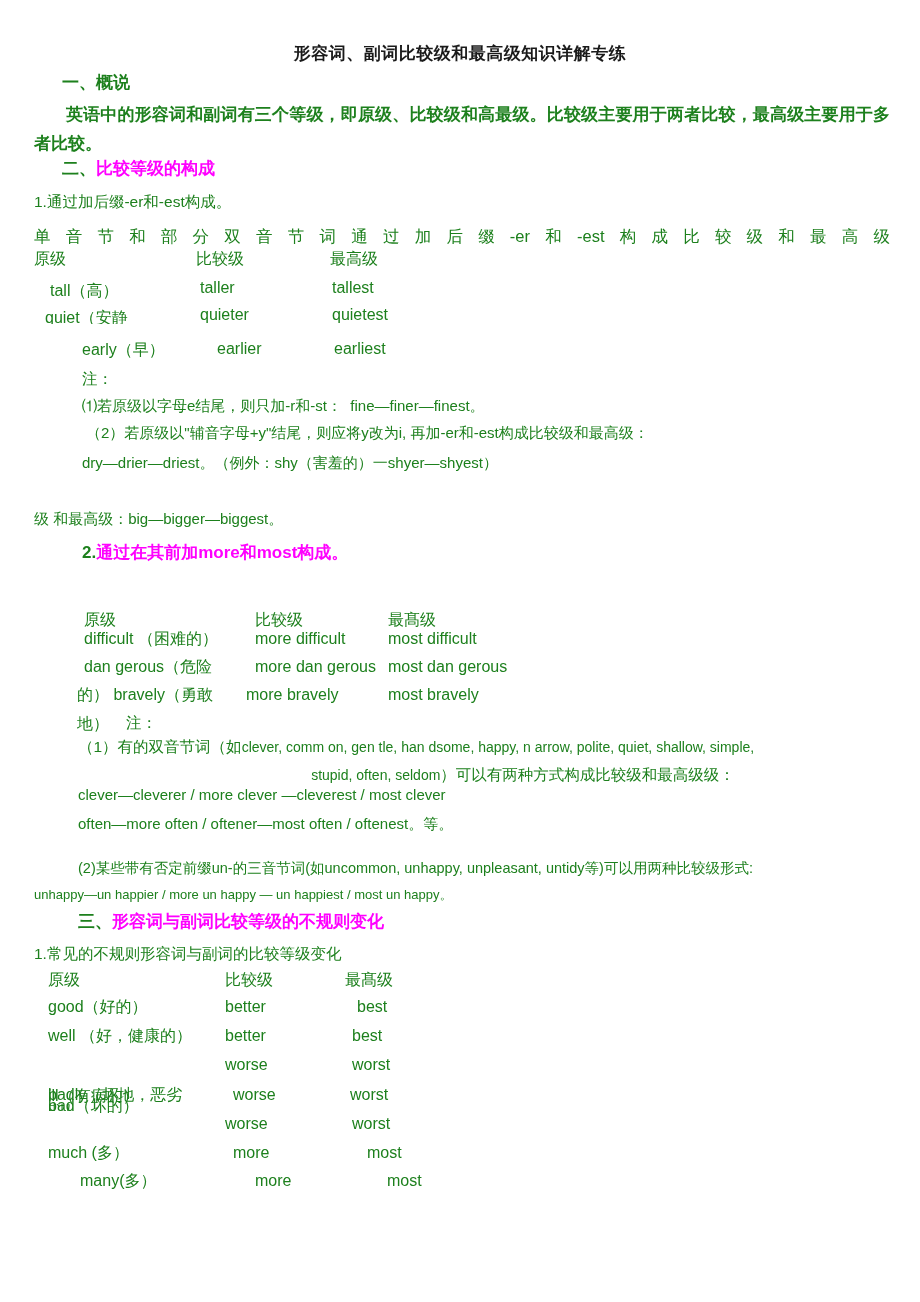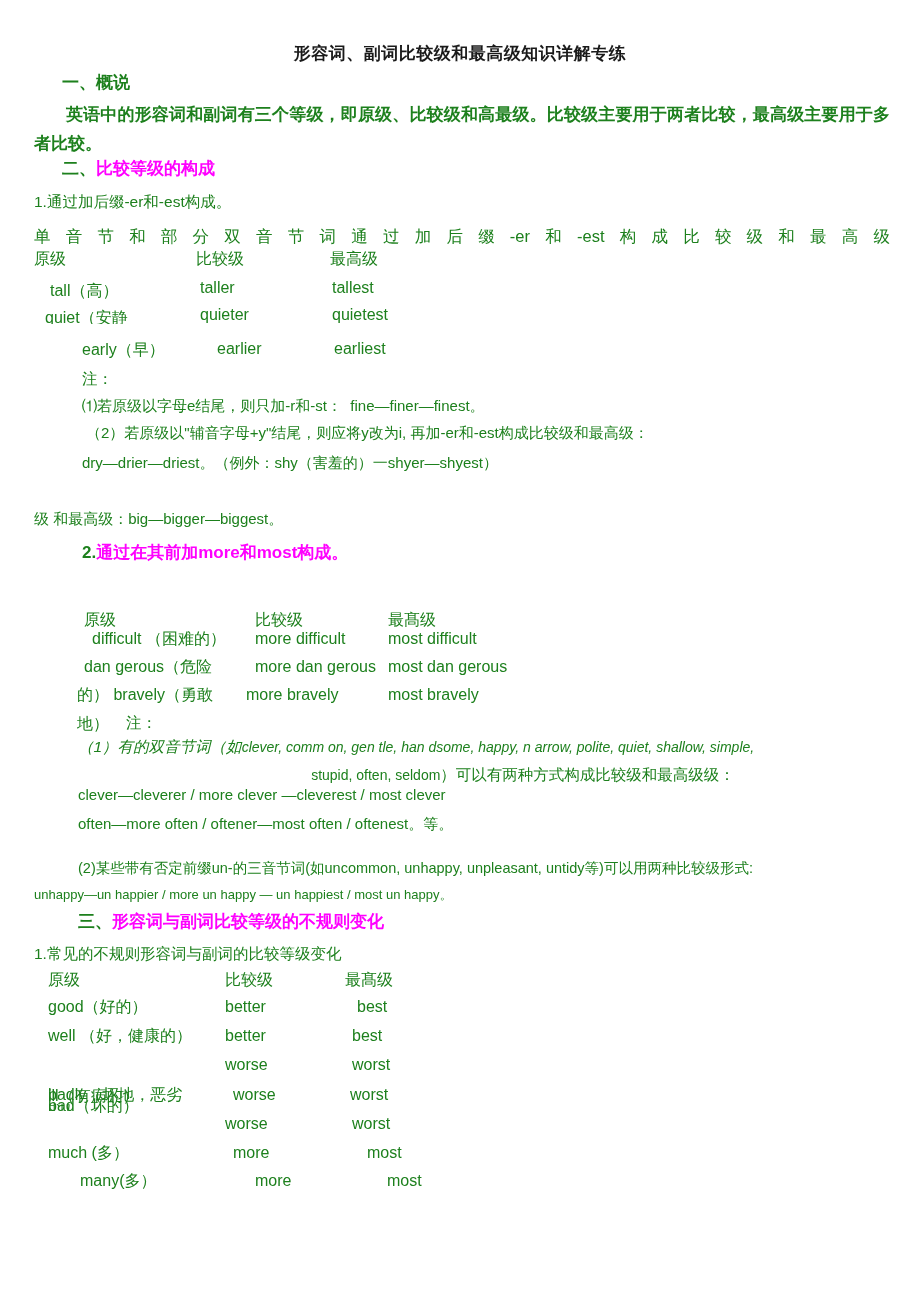--- a/index.html
+++ b/index.html
@@ -130,37 +130,37 @@
   <div class="line" style="left:82px; top:455px; font-size:15px;">dry—drier—driest。（例外：shy（害羞的）一shyer—shyest）</div>
   <div class="line" style="left:34px; top:511px; font-size:15px;text-align:right;">级 和最高级：big—bigger—biggest。</div>
 
   <div class="line bold" style="left:82px; top:544px; font-size:17px;"><span class="green bold">2.</span><span class="magenta bold">通过在其前加more和most构成。</span></div>
 
 
   <div class="grade-row" style="left:84px; top:610px;">原级</div>
   <div class="grade-row" style="left:255px; top:610px;">比较级</div>
   <div class="grade-row" style="left:388px; top:610px;">最髙级</div>
 
-  <div class="grade-row" style="left:92px; top:629px;">difficult （困难的）</div>
+  <div class="grade-row" style="left:84px; top:629px;">difficult （困难的）</div>
   <div class="grade-row" style="left:255px; top:630px;">more difficult</div>
   <div class="grade-row" style="left:388px; top:630px;">most difficult</div>
 
   <div class="grade-row" style="left:84px; top:657px;text-align:center;">dan gerous（危险</div>
   <div class="grade-row" style="left:255px; top:658px;">more dan gerous</div>
   <div class="grade-row" style="left:388px; top:658px;">most dan gerous</div>
 
   <div class="grade-row" style="left:77px; top:685px;">的） bravely（勇敢</div>
   <div class="grade-row" style="left:246px; top:686px;">more bravely</div>
   <div class="grade-row" style="left:388px; top:686px;">most bravely</div>
 
   <div class="grade-row" style="left:77px; top:714px;">地）</div>
   <div class="line" style="left:126px; top:715px; font-size:15.5px;">注：</div>
 
   <div class="note-block" style="left:78px; top:733px; width:830px;">
-    <div style="display:block; white-space:nowrap;font-style:italic;">
+    <div style="display:block; white-space:nowrap;">
       <span style="font-size:15.5px;">（1）有的双音节词（如</span><span style="font-size:14px;">clever, comm on, gen tle, han dsome, happy, n arrow, polite, quiet, shallow, simple,</span>
     </div>
     <div class="centered-sub" style="display:block; white-space:nowrap; padding-left:60px;">
       <span style="font-size:14px;">stupid,  often, seldom</span><span style="font-size:15.5px;">）可以有两种方式构成比较级和最高级级：</span>
     </div>
   </div>
 
   <div class="line" style="left:78px; top:787px; font-size:15px;">clever—cleverer / more clever —cleverest / most clever</div>
   <div class="line" style="left:78px; top:816px; font-size:15px;">often—more often / oftener—most often / oftenest。等。</div>
 

